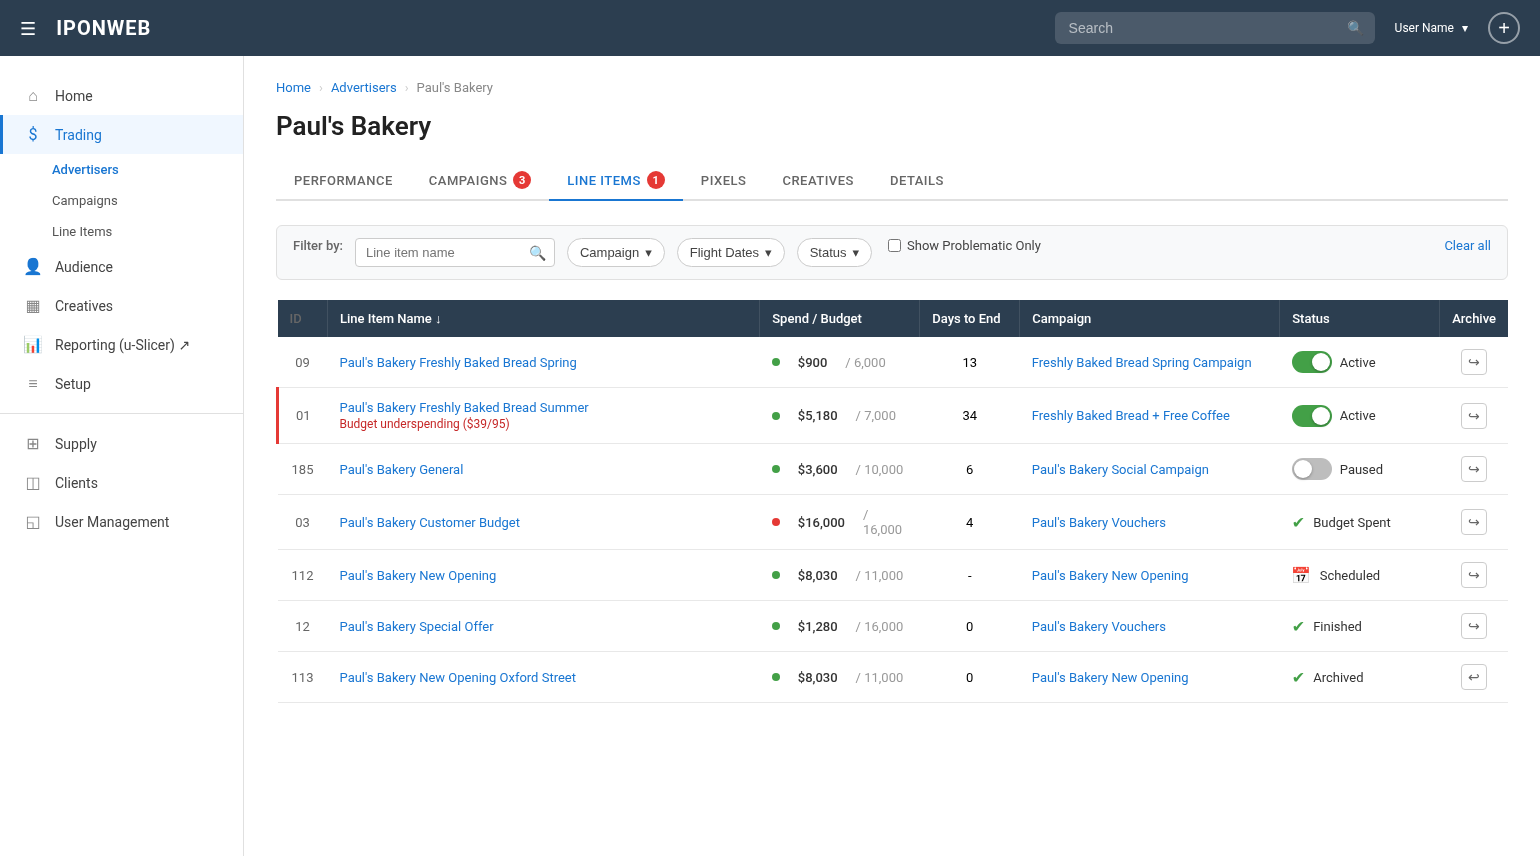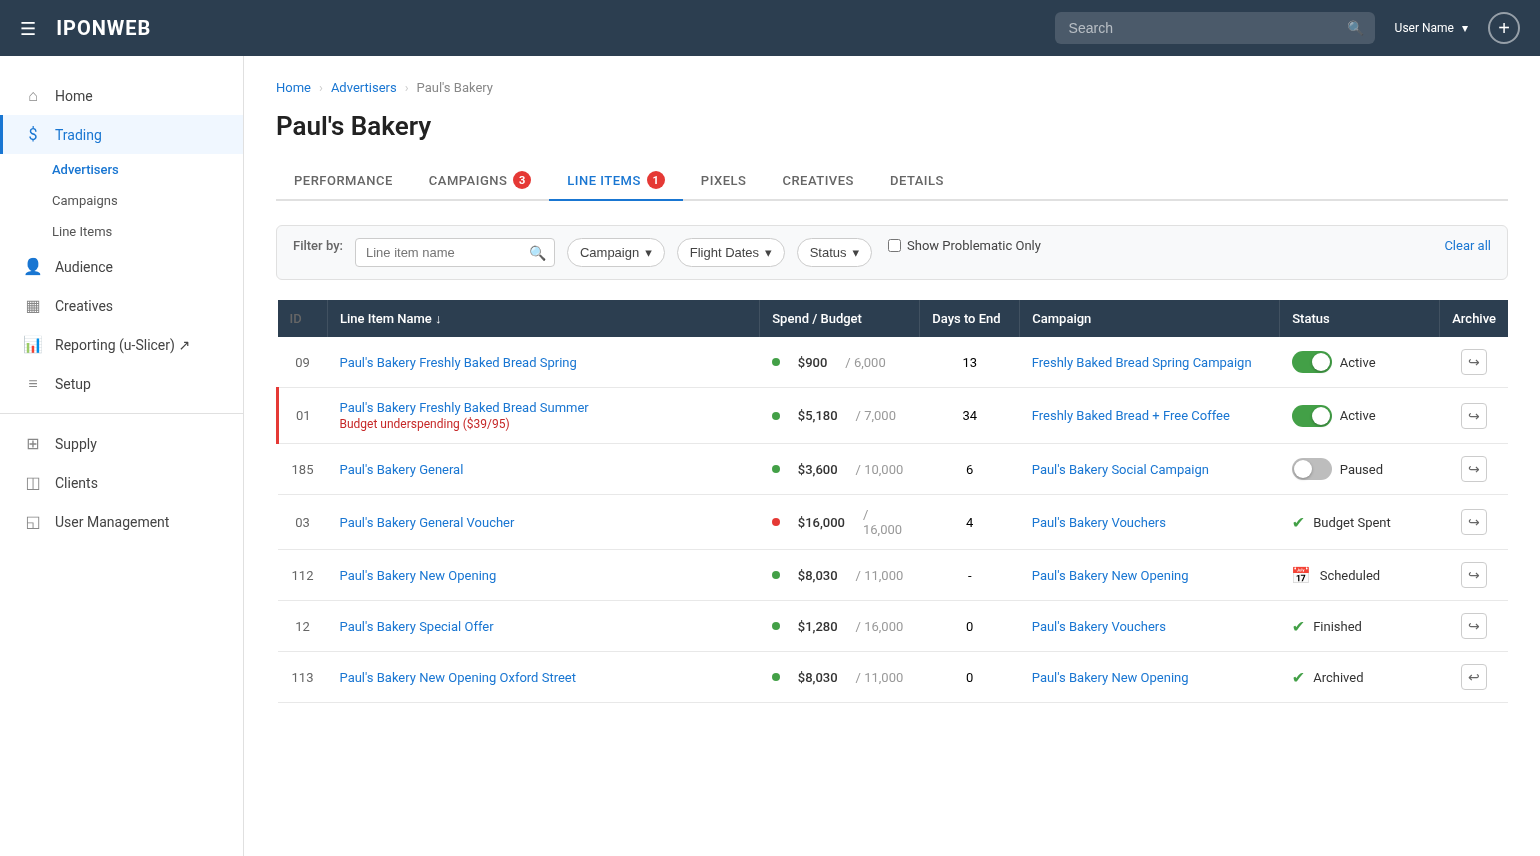--- a/index.html
+++ b/index.html
@@ -557,21 +557,21 @@
                 <div class="toggle off">
                   <div class="toggle-knob"></div>
                 </div>
                 <span>Paused</span>
               </div>
             </td>
             <td class="col-archive" style="text-align: center;"><button class="archive-btn">↪</button></td>
           </tr>
           <tr>
             <td class="col-id">03</td>
-            <td class="col-name"><a class="link-text">Paul's Bakery General Voucher</a></td>
+            <td class="col-name"><a class="link-text">Paul's Bakery Customer Budget</a></td>
             <td class="col-spend">
               <div class="spend-cell">
                 <span class="dot dot-red"></span>
                 <span class="spend-amount">$16,000</span>
                 <span class="spend-budget"> / 16,000</span>
               </div>
             </td>
             <td class="col-days" style="text-align: center;">4</td>
             <td class="col-campaign"><a class="link-text">Paul's Bakery Vouchers</a></td>
             <td class="col-status">

